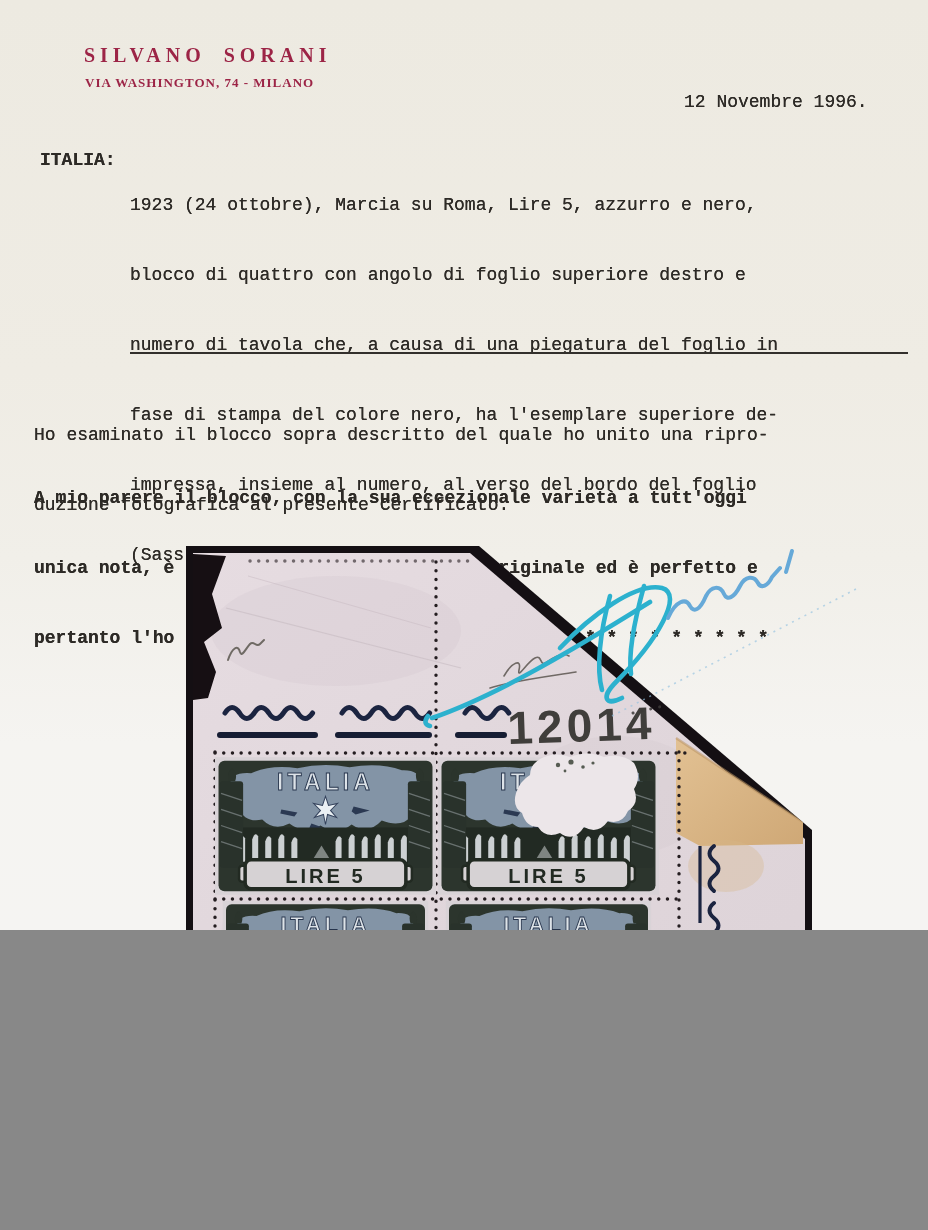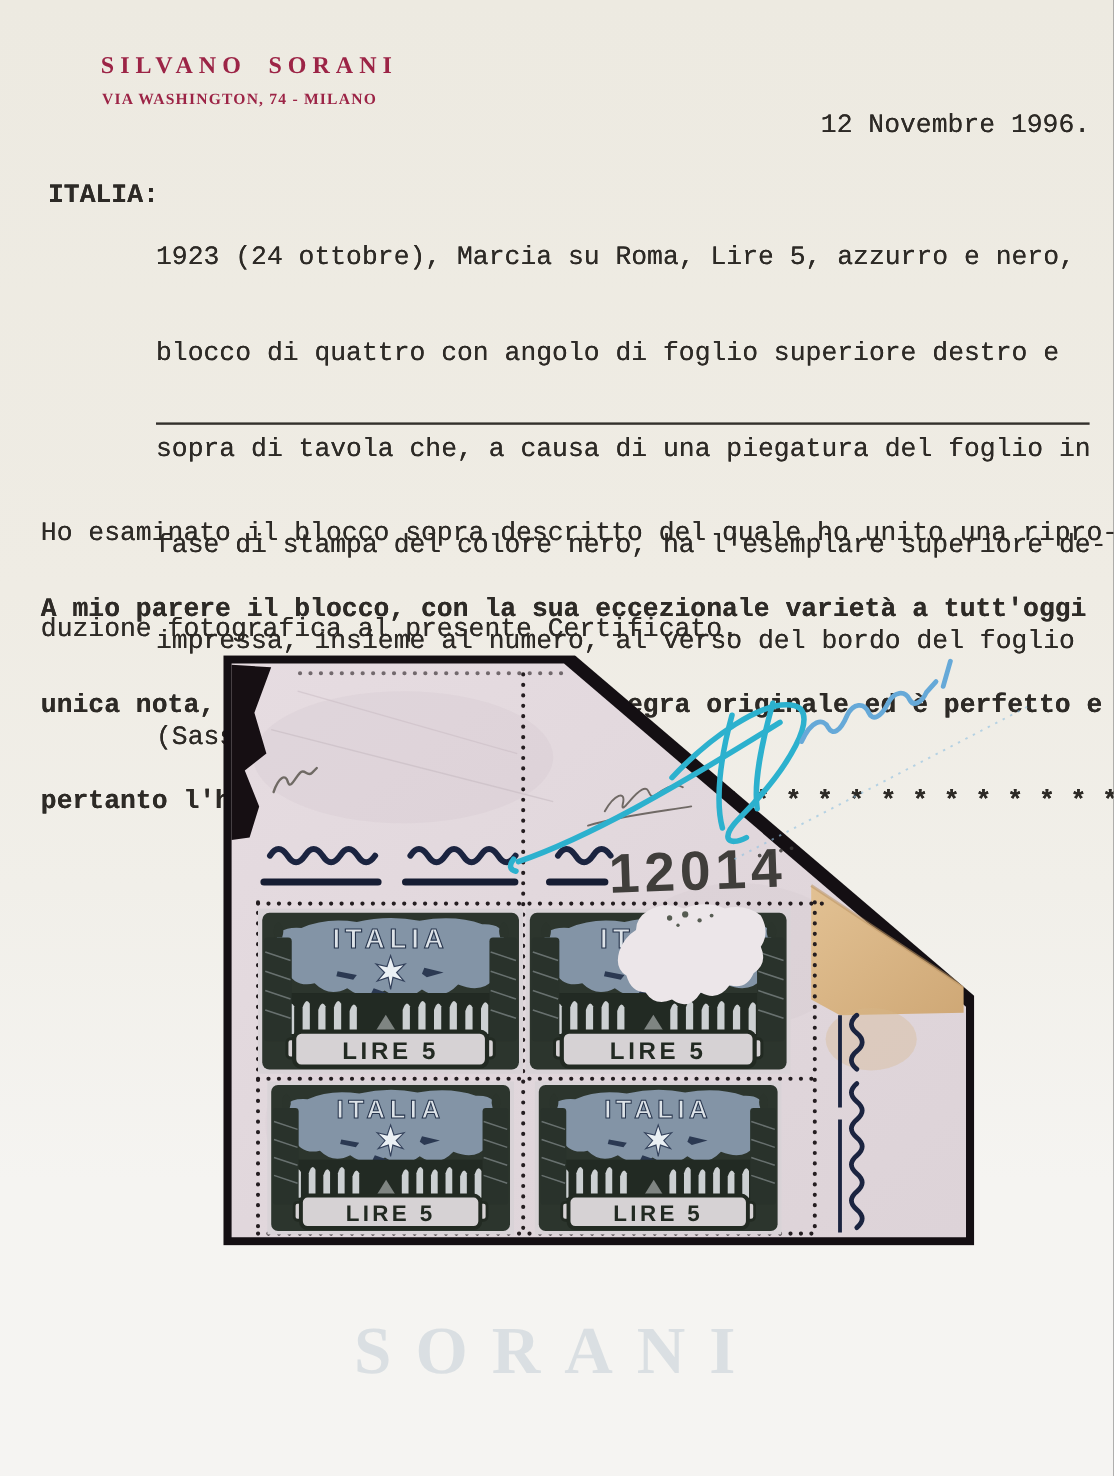--- a/index.html
+++ b/index.html
@@ -1,34 +1,34 @@
 <!DOCTYPE html>
 <html><head>
 <meta charset="utf-8">
 <style>
   html,body{margin:0;padding:0;background:#888;}
   #page{
-    position:relative;width:928px;height:1230px;margin:0 auto;overflow:hidden;
+    position:relative;width:928px;height:930px;margin:0 auto;overflow:hidden;
     background:linear-gradient(180deg,#edeae1 0%,#efece4 40%,#f1efe9 60%,#f5f4f1 80%,#f5f4f2 100%);
     font-family:"Liberation Mono","DejaVu Sans Mono",monospace;
   }
   .abs{position:absolute;}
   
   .lh-name{
     left:84px;top:44px;
     font-family:"Liberation Serif","DejaVu Serif",serif;
     font-size:20px;font-weight:bold;letter-spacing:5px;word-spacing:8px;color:#9c2446;
   }
   .lh-addr{
     left:85px;top:75px;
     font-family:"Liberation Serif","DejaVu Serif",serif;
     font-size:13px;font-weight:bold;letter-spacing:1px;color:#9c2446;
   }
   
-  .tw{font-size:22px;color:#2d2a26;white-space:pre;text-shadow:0 0 .4px #2d2a26;}
+  .tw{font-size:18px;color:#2d2a26;white-space:pre;text-shadow:0 0 .4px #2d2a26;}
   .date{left:684px;top:92px;}
   .desc-label{left:40px;top:150px;font-weight:bold;}
   .desc-lines{left:130px;top:150px;}
   .desc-lines div, .para div{height:30px;line-height:30px;}
   .para-examined{left:34px;top:380px;}
   .para-opinion{left:34px;top:443px;font-weight:bold;}
   .sass-rule{left:130px;top:352px;width:778px;height:0;border-top:2px solid #33302c;}
   
   .photo{
     left:186px;top:546px;width:626px;height:492px;background:#140f13;
@@ -51,21 +51,21 @@
 
   <div class="abs lh-name">SILVANO SORANI</div>
   <div class="abs lh-addr">VIA WASHINGTON, 74 - MILANO</div>
 
   <div class="abs tw date">12 Novembre 1996.</div>
 
   <div class="abs tw desc-label">ITALIA:</div>
   <div class="abs tw desc-lines para">
     <div>1923 (24 ottobre), Marcia su Roma, Lire 5, azzurro e nero,</div>
     <div>blocco di quattro con angolo di foglio superiore destro e</div>
-    <div>sopra di tavola che, a causa di una piegatura del foglio in</div>
+    <div>numero di tavola che, a causa di una piegatura del foglio in</div>
     <div>fase di stampa del colore nero, ha l'esemplare superiore de-</div>
     <div>impressa, insieme al numero, al verso del bordo del foglio</div>
     <div>(Sass. N. 146, varietà).</div>
   </div>
   <div class="abs sass-rule"></div>
 
   <div class="abs tw para para-examined">
     <div>Ho esaminato il blocco sopra descritto del quale ho unito una ripro-</div>
     <div>duzione fotografica al presente Certificato.</div>
   </div>

